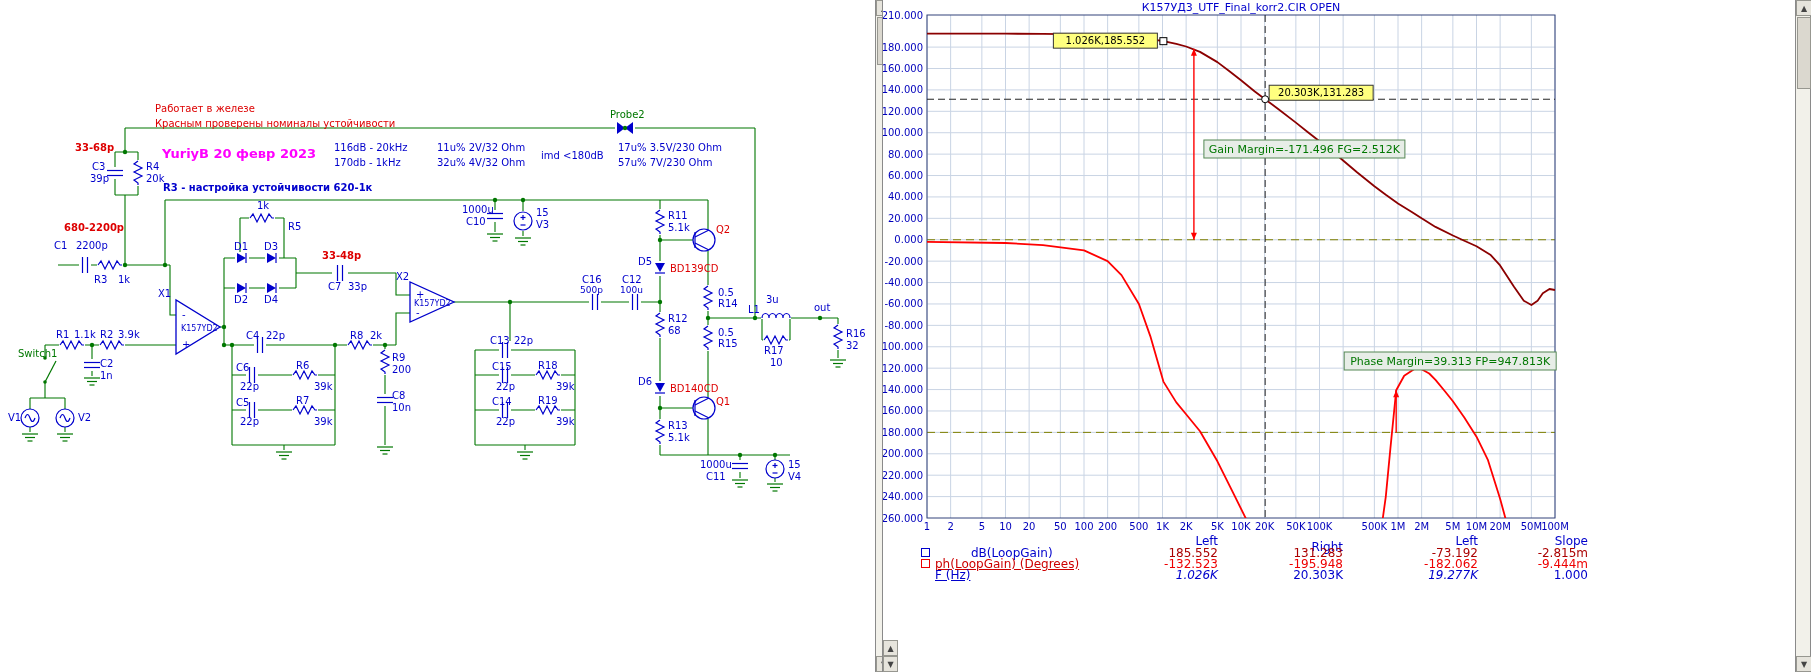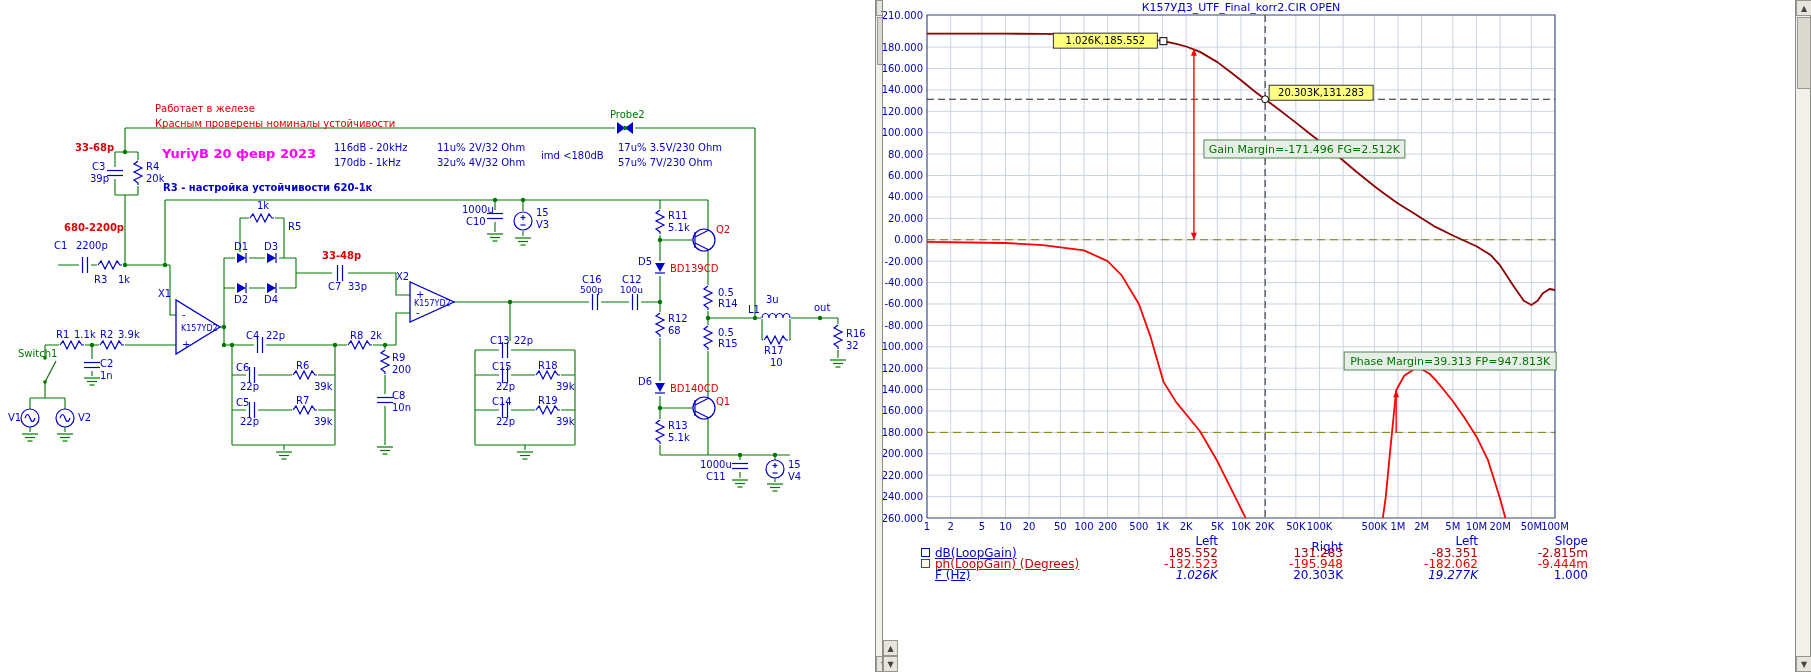--- a/index.html
+++ b/index.html
@@ -18,21 +18,21 @@
   .sb-thumb{position:absolute;left:1px;width:12px;background:#dbd8cf;border:1px solid #979790;}
   .mini-btn{position:absolute;width:15px;height:16px;background:#e6e4dc;border:1px solid #979790;
       box-sizing:border-box;font-size:8px;color:#444;display:flex;align-items:center;justify-content:center;}
   
   .ct-cell{position:absolute;font-size:12px;white-space:nowrap;}
   .ct-num{width:95px;text-align:right;}
   .c-head{color:#0000cc;}
   .c-db{color:#aa0000;}
   .c-ph{color:#ee0000;}
   .c-f{color:#0000cc;}
-  .c-lbl-db{color:#0000cc;text-decoration:underline;}
+  .c-lbl-db{color:#0000cc;margin-left:36px;}
   .c-lbl-ph{color:#cc0000;text-decoration:underline;}
   .swatch{position:absolute;width:9px;height:9px;box-sizing:border-box;}
 </style>
 </head>
 <body>
 
 <div class="app">
 
   <div class="win" id="schematic-window">
     <svg id="schematic-svg" width="875" height="672">
@@ -642,21 +642,21 @@
     <div>
       <div class="ct-cell ct-num c-head" style="left:240px;top:534px;">Left</div>
       <div class="ct-cell ct-num c-head" style="left:365px;top:534px;margin-top:6px;">Right</div>
       <div class="ct-cell ct-num c-head" style="left:500px;top:534px;">Left</div>
       <div class="ct-cell ct-num c-head" style="left:610px;top:534px;">Slope</div>
 
       <div class="swatch" style="left:38px;top:548px;border:1px solid #0000cc;"></div>
       <div class="ct-cell c-lbl-db" style="left:52px;top:546px;">dB(LoopGain)</div>
       <div class="ct-cell ct-num c-db" style="left:240px;top:546px;">185.552</div>
       <div class="ct-cell ct-num c-db" style="left:365px;top:546px;">131.283</div>
-      <div class="ct-cell ct-num c-db" style="left:500px;top:546px;">-83.351</div>
+      <div class="ct-cell ct-num c-db" style="left:500px;top:546px;">-73.192</div>
       <div class="ct-cell ct-num c-db" style="left:610px;top:546px;">-2.815m</div>
 
       <div class="swatch" style="left:38px;top:559px;border:1px solid #ee0000;"></div>
       <div class="ct-cell c-lbl-ph" style="left:52px;top:557px;">ph(LoopGain) (Degrees)</div>
       <div class="ct-cell ct-num c-ph" style="left:240px;top:557px;">-132.523</div>
       <div class="ct-cell ct-num c-ph" style="left:365px;top:557px;">-195.948</div>
       <div class="ct-cell ct-num c-ph" style="left:500px;top:557px;">-182.062</div>
       <div class="ct-cell ct-num c-ph" style="left:610px;top:557px;">-9.444m</div>
 
       <div class="ct-cell c-f" style="left:52px;top:568px;text-decoration:underline;">F (Hz)</div>

